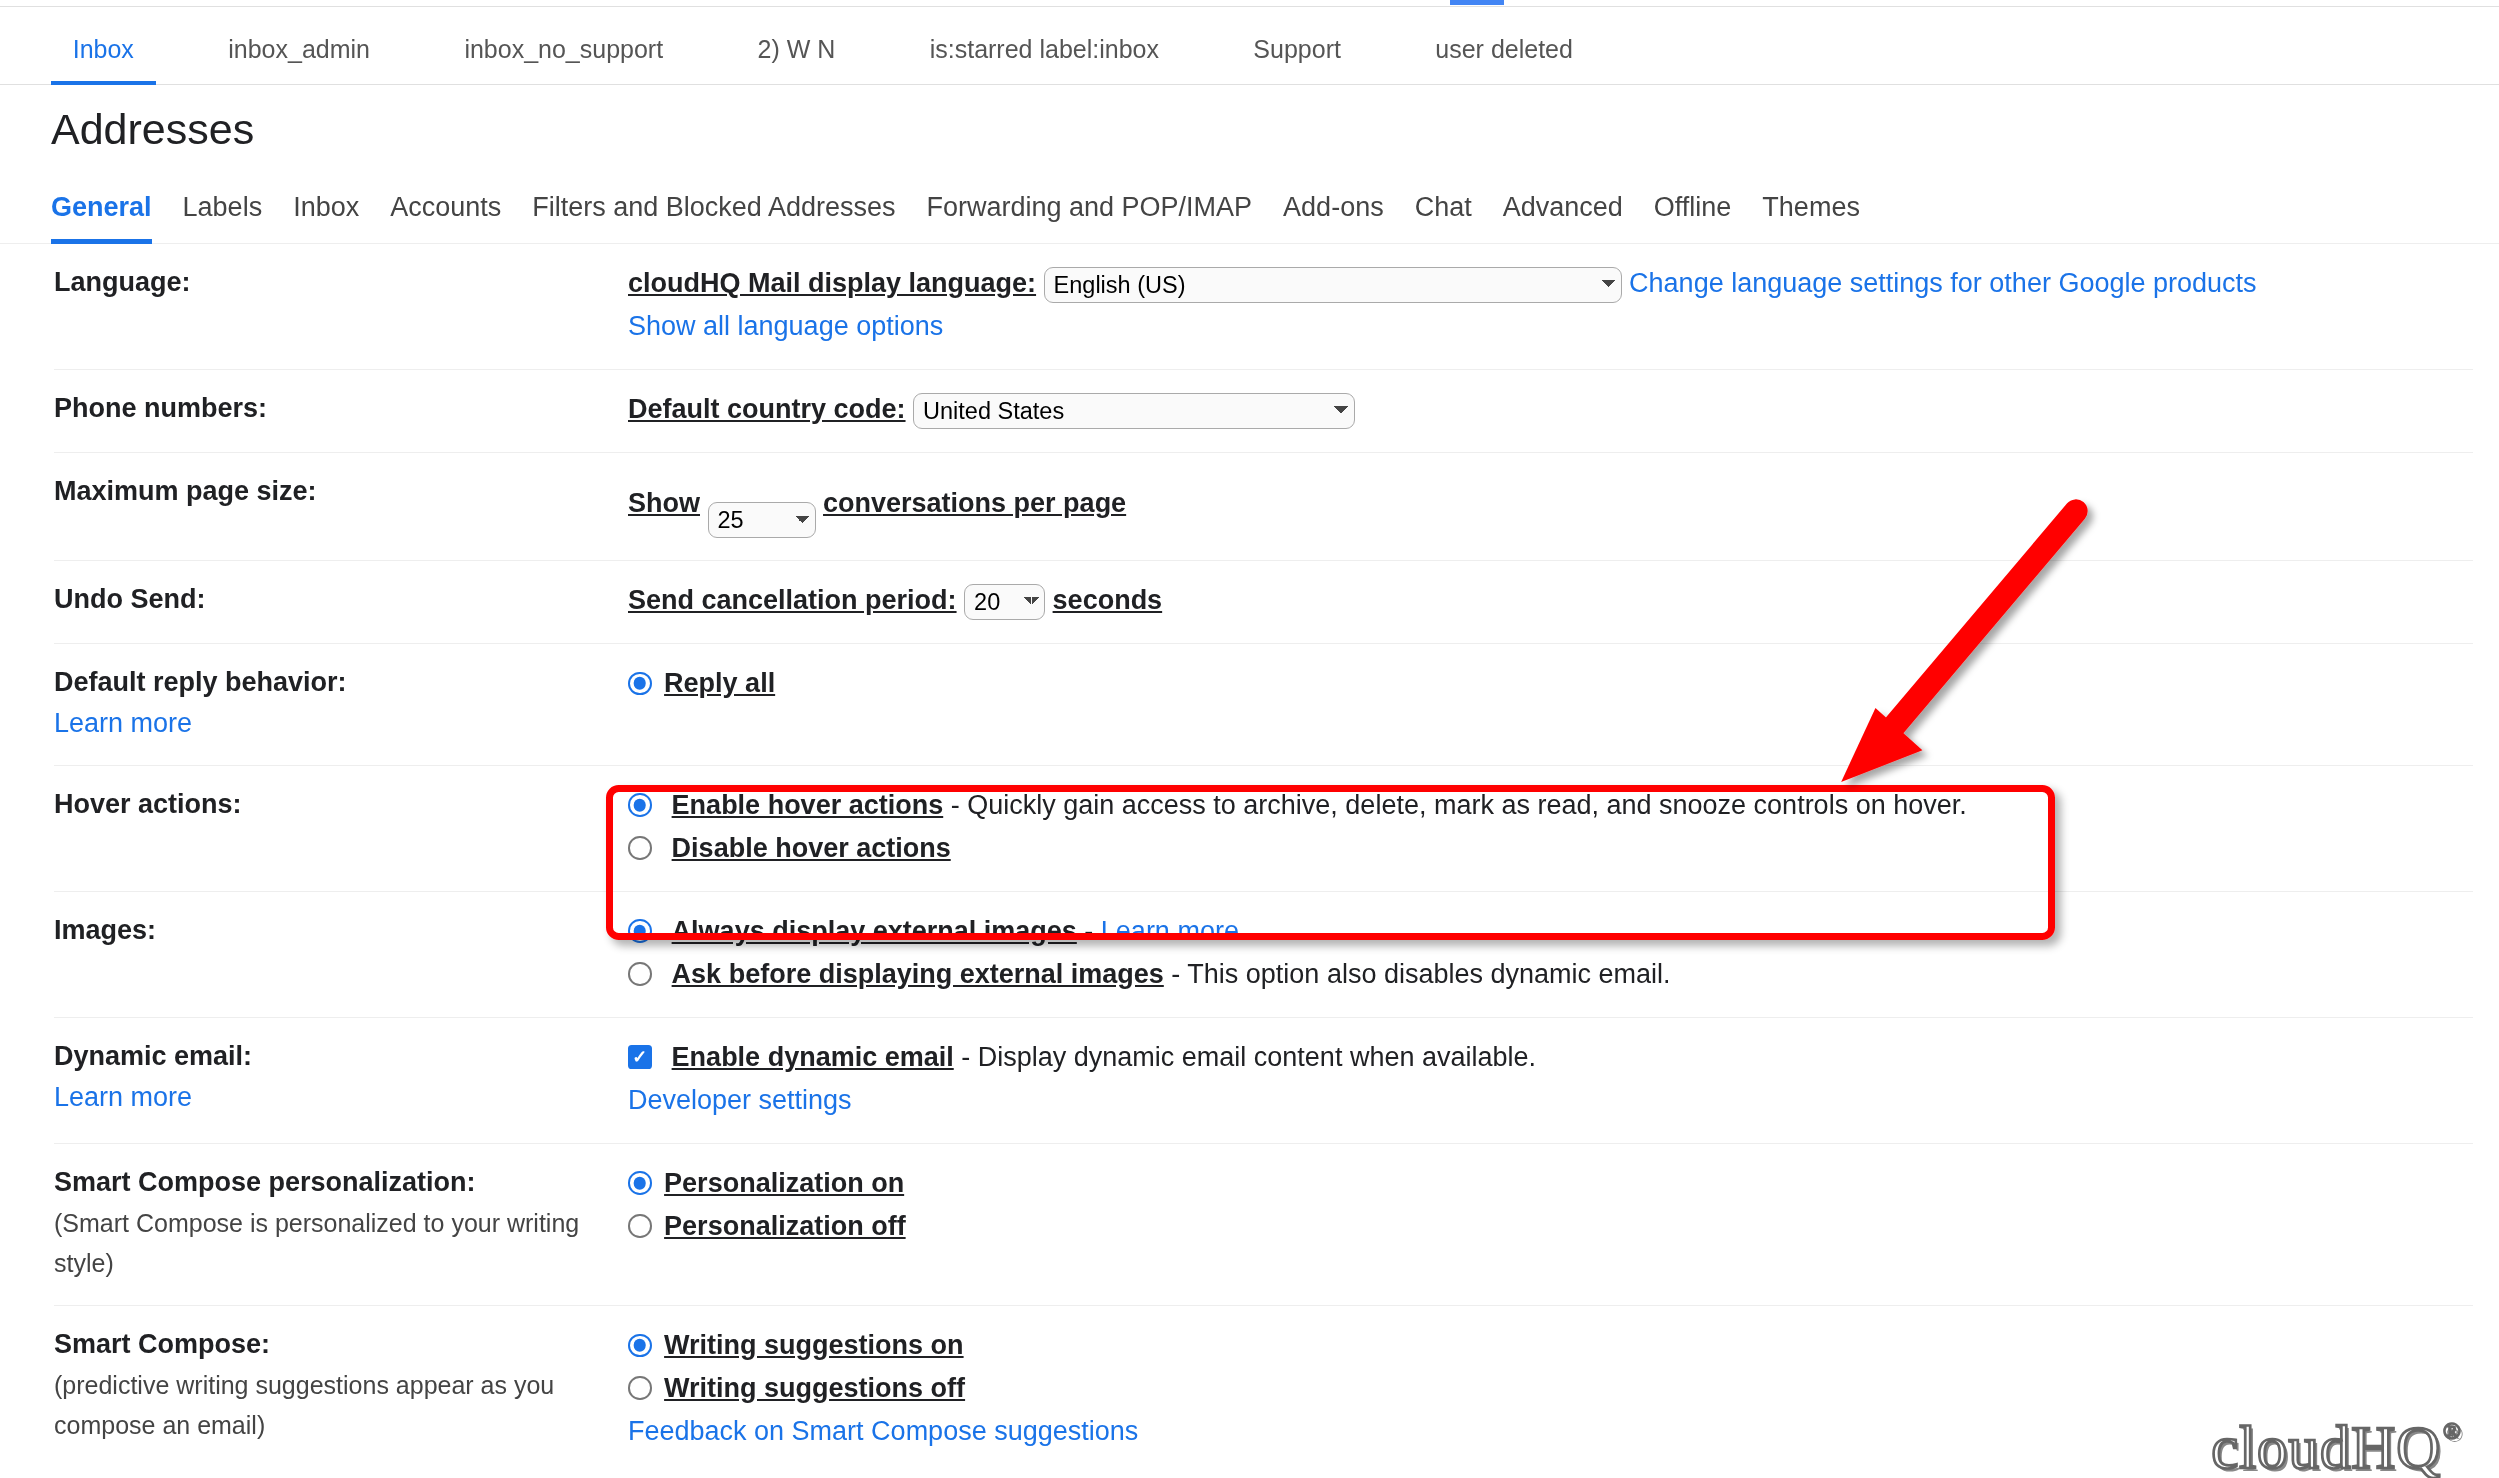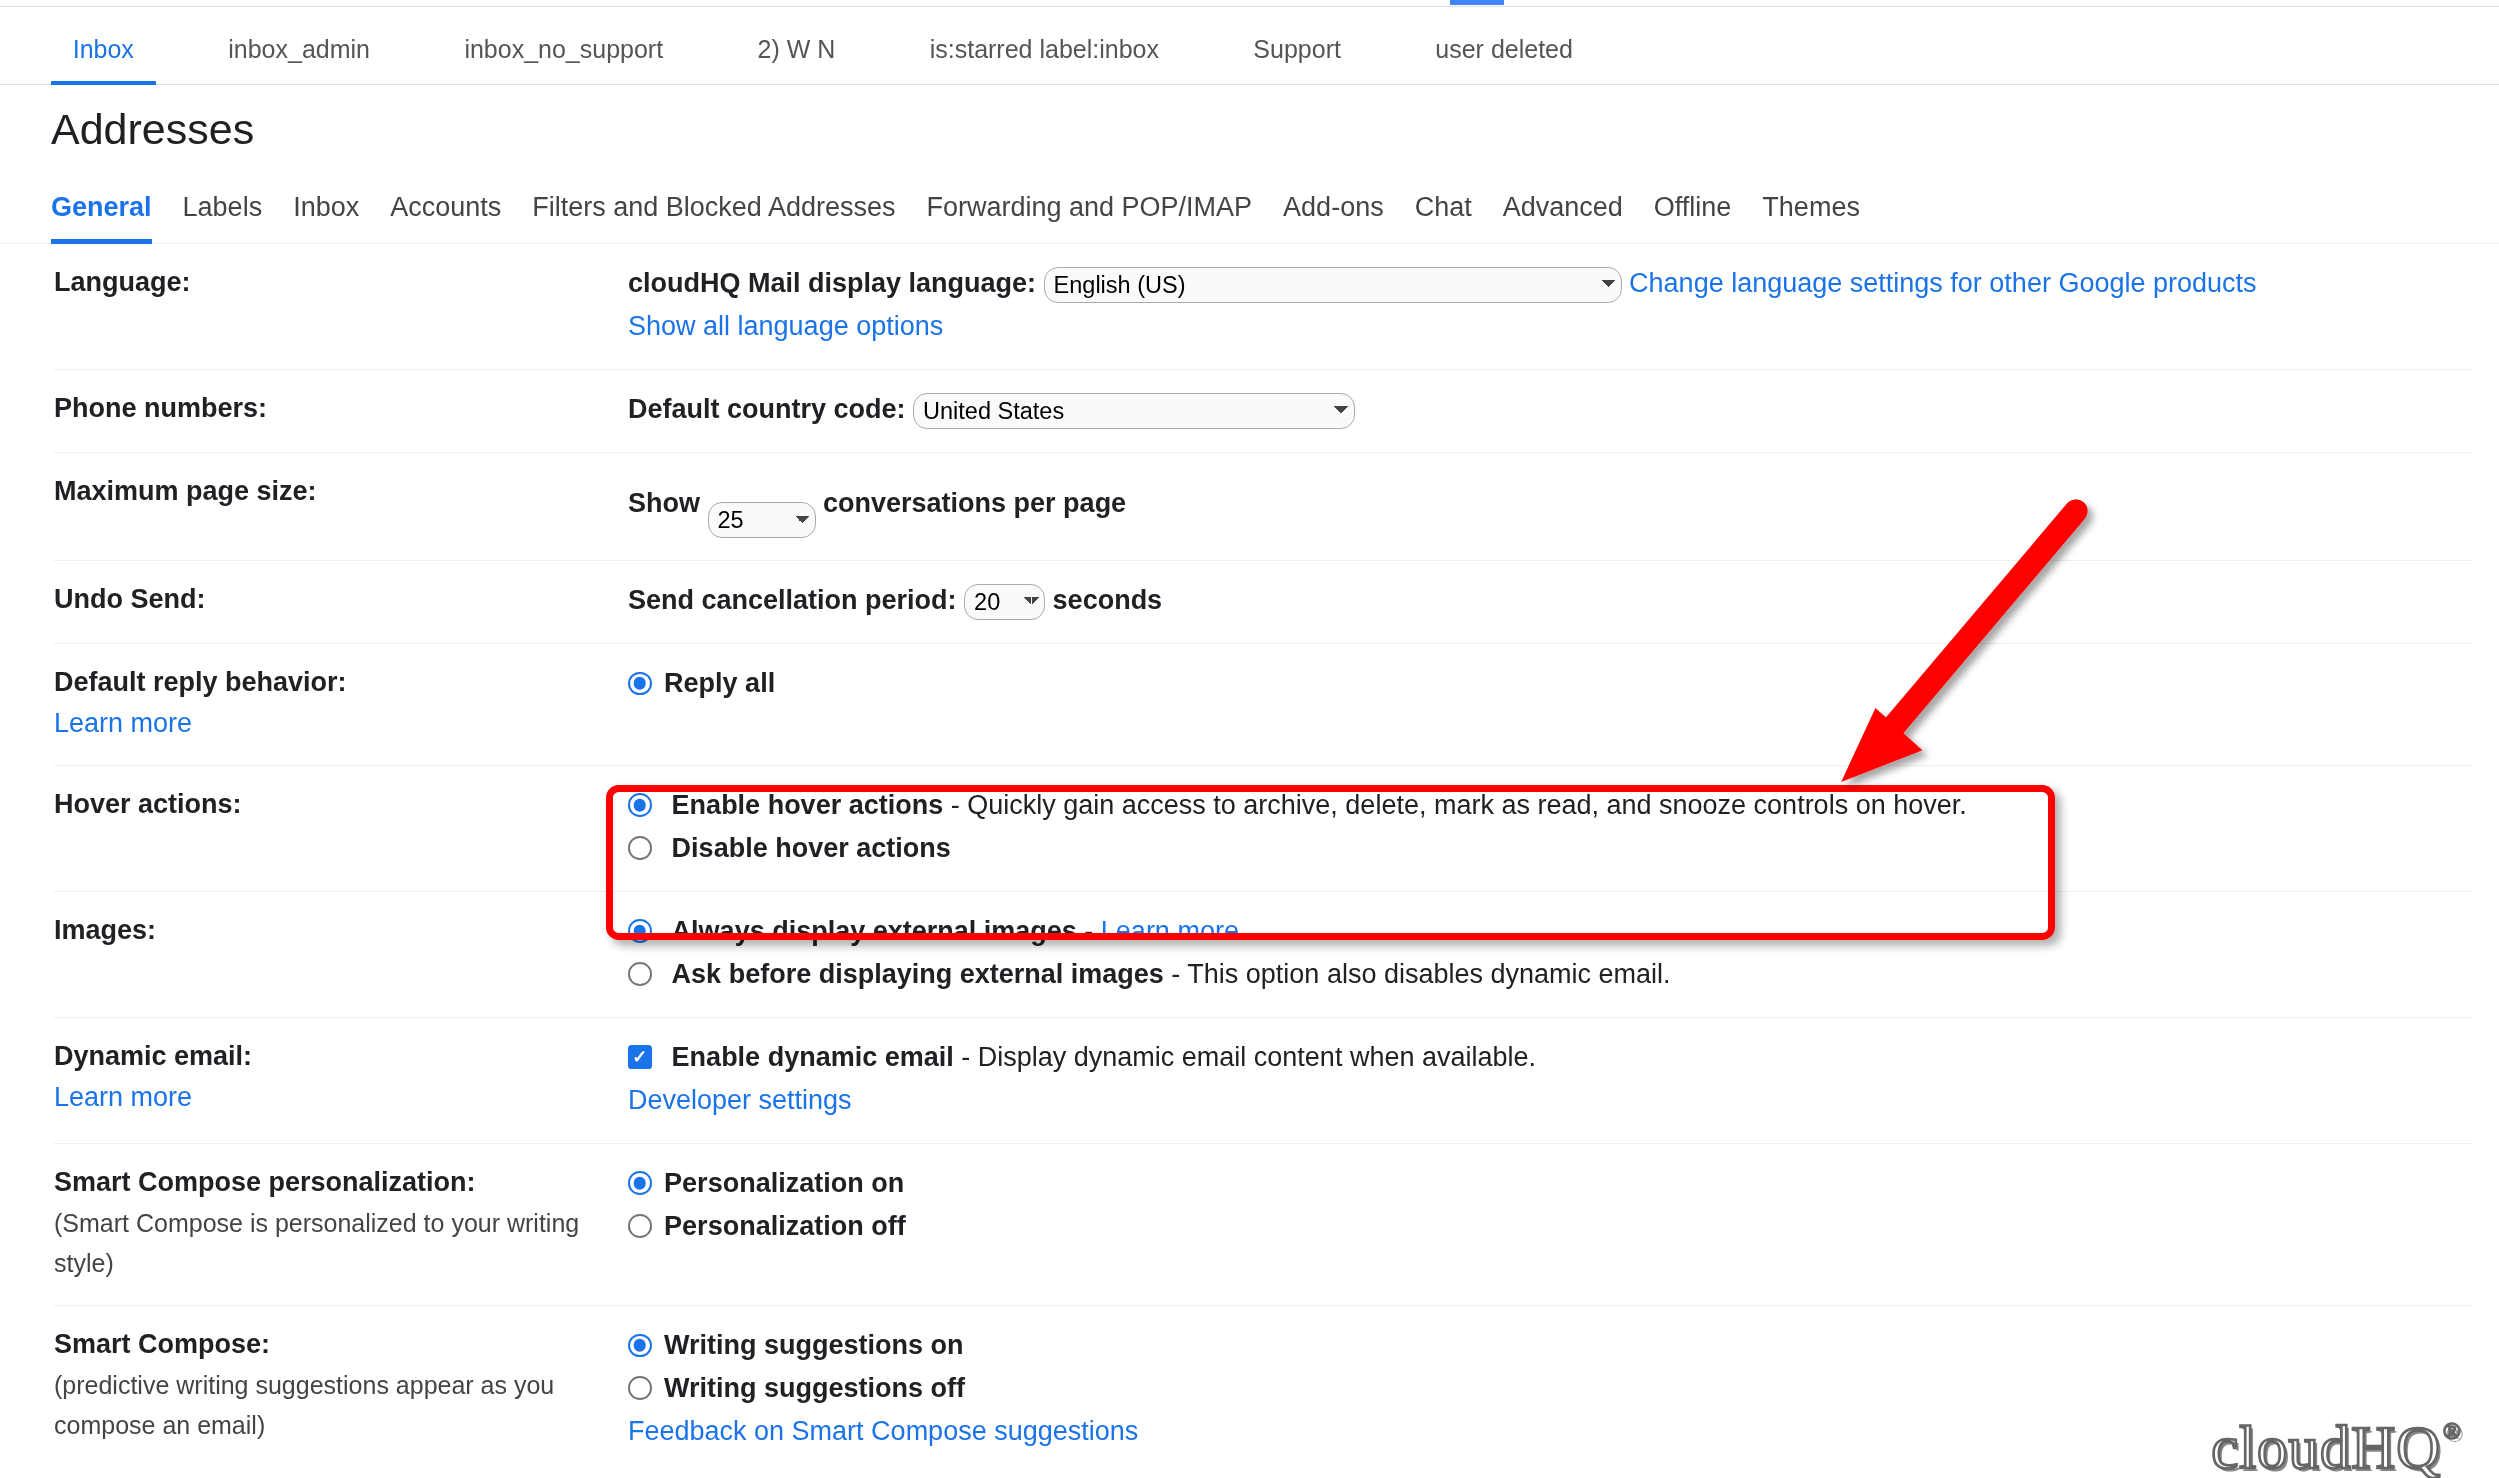--- a/index.html
+++ b/index.html
@@ -97,28 +97,28 @@
   .row .label .sub{
     font-weight:400;
     font-size:25px;
     color:#444;
   }
   .row .content{
     flex:1;
     font-size:27px;
     line-height:1.58;
   }
-  .bold{ font-weight:700; }
+  .bold{ font-weight:700;text-decoration:underline; }
 
   select.native{
     font-size:23.5px;
     padding:3.6px 27px 3.6px 9px;
     border:0.9px solid #aaa;
     background:#fafafa;
-    border-radius:14px;
+    border-radius:9px;
     min-width:108px;
     height:36px;
     vertical-align:middle;
     -webkit-appearance:none; appearance:none;
     background-image:linear-gradient(45deg,transparent 50%,#444 50%),linear-gradient(135deg,#444 50%,transparent 50%);
     background-position:right 12.6px top 12.6px, right 5.4px top 12.6px;
     background-size:7.2px 7.2px,7.2px 7.2px;
     background-repeat:no-repeat;
   }
   select.wide{ min-width:578px; }

